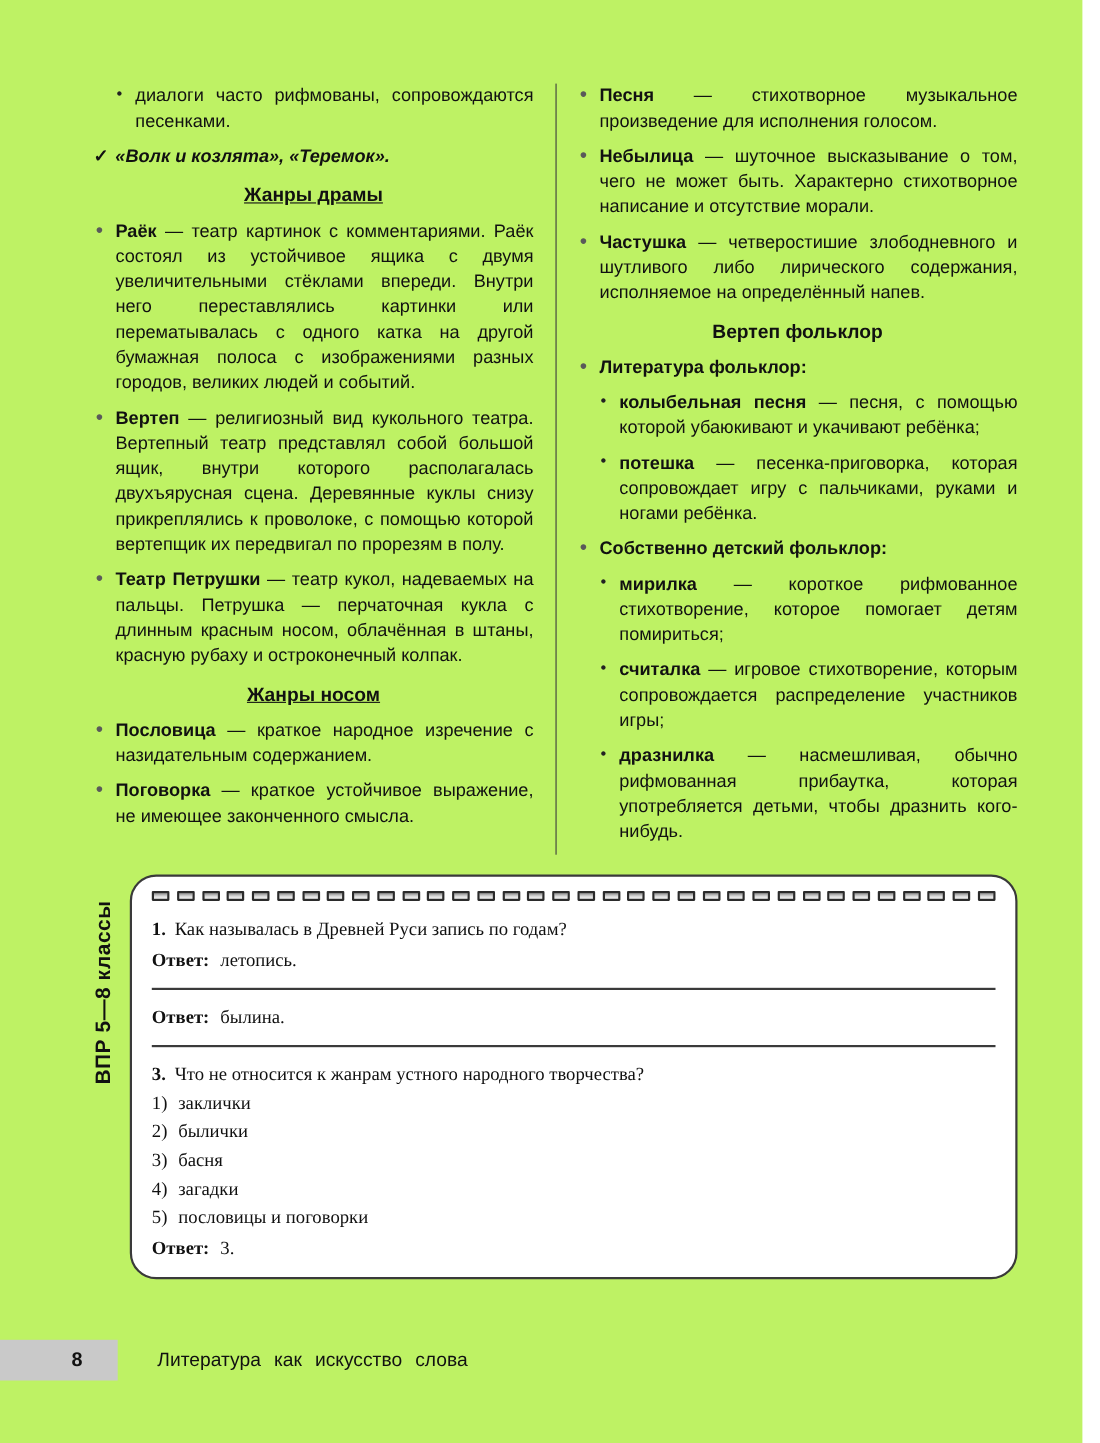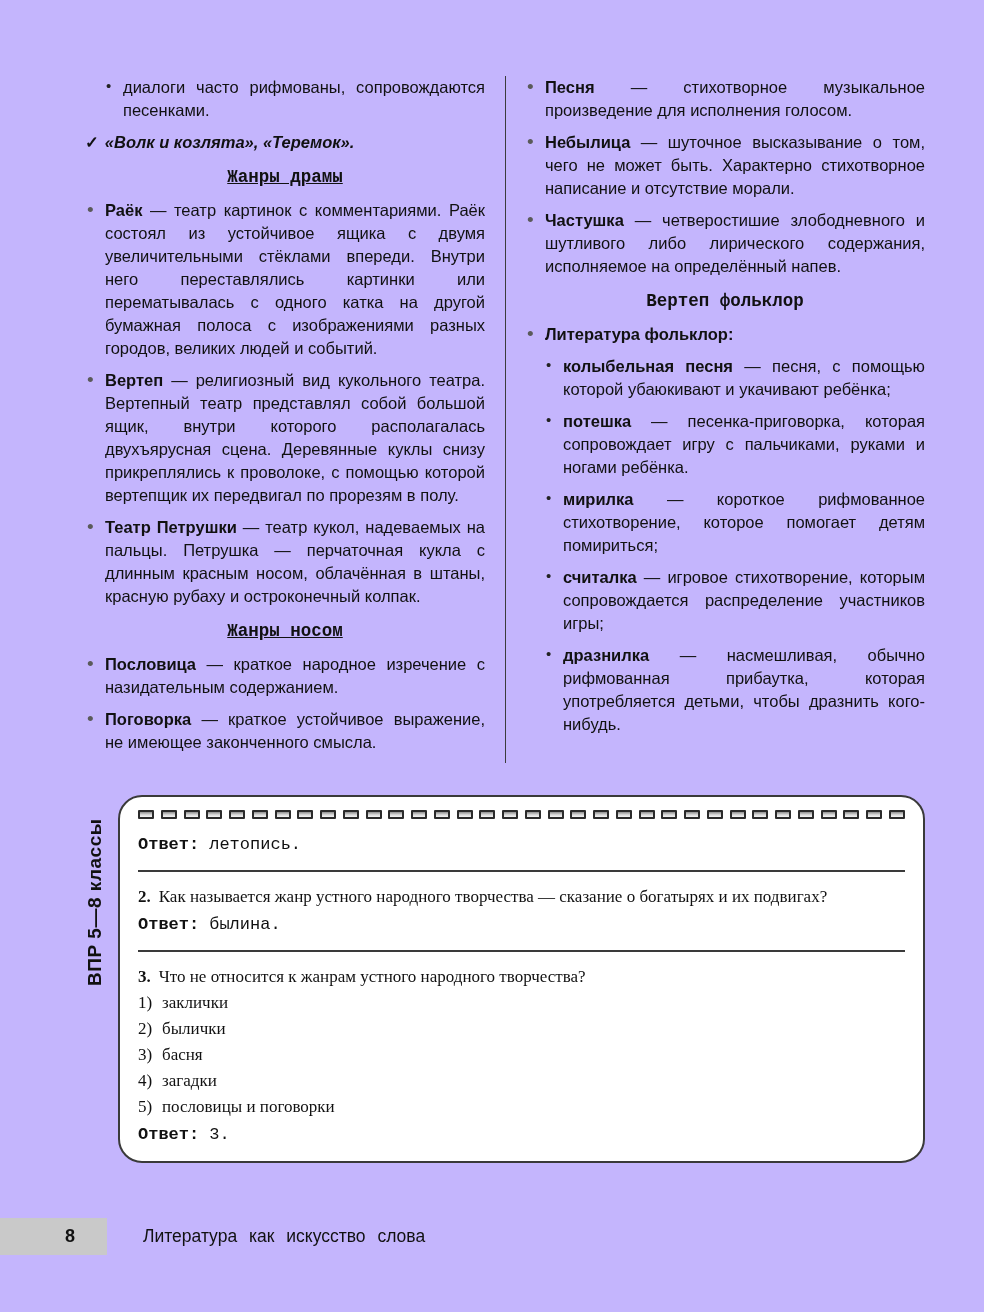--- a/index.html
+++ b/index.html
@@ -1,19 +1,19 @@
 <!DOCTYPE html>
 <html lang="ru"><head>
 <meta charset="utf-8">
 <style>
   html,body{margin:0;padding:0;background:#ffffff;}
   .page{
     position:relative;
     width:984px;height:1312px;
-    background:#c4b5fd;
+    background:#bef264;
     font-family:"Liberation Sans",sans-serif;
     color:#111;
     overflow:hidden;
   }
   
   .columns{
     position:absolute;top:76px;left:85px;
     width:840px;
     display:flex;
   }
@@ -29,21 +29,20 @@
   .item.lvl2::before{
     content:"\2022";position:absolute;left:21px;top:-2px;
     color:#222;font-size:15px;
   }
   .item .term{font-weight:bold;}
   .check{margin:2px 0 10px 0;font-style:italic;font-weight:bold;}
   .checkmark{font-style:normal;margin-right:6px;}
   .col-heading{
     text-align:center;font-weight:bold;font-size:17.5px;
     margin:12px 0 10px 0;
-    font-family:Liberation Mono, monospace;
   }
   .col-heading.underlined{text-decoration:underline;}
   
   .vpr-label{
     position:absolute;left:84px;top:818px;height:168px;width:26px;
     writing-mode:vertical-rl;transform:rotate(180deg);
     font-weight:bold;font-size:19px;letter-spacing:.5px;
     text-align:center;white-space:nowrap;
   }
   .vpr-box{
@@ -60,21 +59,21 @@
     display:flex;justify-content:space-between;align-items:center;
   }
   .sq{
     display:block;width:12px;height:5px;
     border:2px solid #2b2b2b;border-radius:1px;
     background:linear-gradient(180deg,#8f8f8f 0%,#d9d9d9 55%,#f4f4f4 100%);
   }
   .q-block{margin:13px 0 0 0;}
   .q-line{margin:0 0 2px 0;text-align:justify;}
   .q-num{font-weight:bold;margin-right:8px;}
-  .answer-line{margin:4px 0 0 0;font-family:Liberation Mono, monospace;}
+  .answer-line{margin:4px 0 0 0;}
   .answer-label{font-weight:bold;margin-right:10px;}
   .option-line{margin:2px 0;}
   .opt-num{display:inline-block;min-width:24px;}
   .qhr{border:0;border-top:2px solid #3a3a3a;margin:13px 0 0 0;}
   
   .footer-bar{
     position:absolute;left:0;top:1218px;width:107px;height:37px;
     background:#c9c9c9;
     font-weight:bold;font-size:18px;line-height:37px;
     text-align:right;padding-right:32px;box-sizing:border-box;
@@ -151,20 +150,23 @@
       </p>
       <p class="item lvl2">
         <span class="term">колыбельная песня</span>
         <span class="def">— песня, с помощью которой убаюкивают и укачивают ребёнка;</span>
       </p>
       <p class="item lvl2">
         <span class="term">потешка</span>
         <span class="def">— песенка-приговорка, которая сопровождает игру с пальчиками, руками и ногами ребёнка.</span>
       </p>
 
+      <p class="item lvl1">
+        <span class="term">Собственно детский фольклор:</span>
+      </p>
       <p class="item lvl2">
         <span class="term">мирилка</span>
         <span class="def">— короткое рифмованное стихотворение, которое помогает детям помириться;</span>
       </p>
       <p class="item lvl2">
         <span class="term">считалка</span>
         <span class="def">— игровое стихотворение, которым сопровождается распределение участников игры;</span>
       </p>
       <p class="item lvl2">
         <span class="term">дразнилка</span>
@@ -207,31 +209,31 @@
         <span class="sq"></span>
         <span class="sq"></span>
         <span class="sq"></span>
         <span class="sq"></span>
         <span class="sq"></span>
         <span class="sq"></span>
         <span class="sq"></span>
       </div>
 
     <div class="q-block">
+      <p class="q-line">
+        <span class="q-num">1.</span><span>Как называлась в Древней Руси запись по годам?</span>
+      </p>
       <p class="answer-line">
         <span class="answer-label">Ответ:</span><span>летопись.</span>
       </p>
     </div>
 
     <hr class="qhr">
 
     <div class="q-block">
-      <p class="q-line">
-        <span class="q-num">2.</span><span>Как называется жанр устного народного творчества — сказание о богатырях и их подвигах?</span>
-      </p>
       <p class="answer-line">
         <span class="answer-label">Ответ:</span><span>былина.</span>
       </p>
     </div>
 
     <hr class="qhr">
 
     <div class="q-block">
       <p class="q-line">
         <span class="q-num">3.</span><span>Что не относится к жанрам устного народного творчества?</span>

